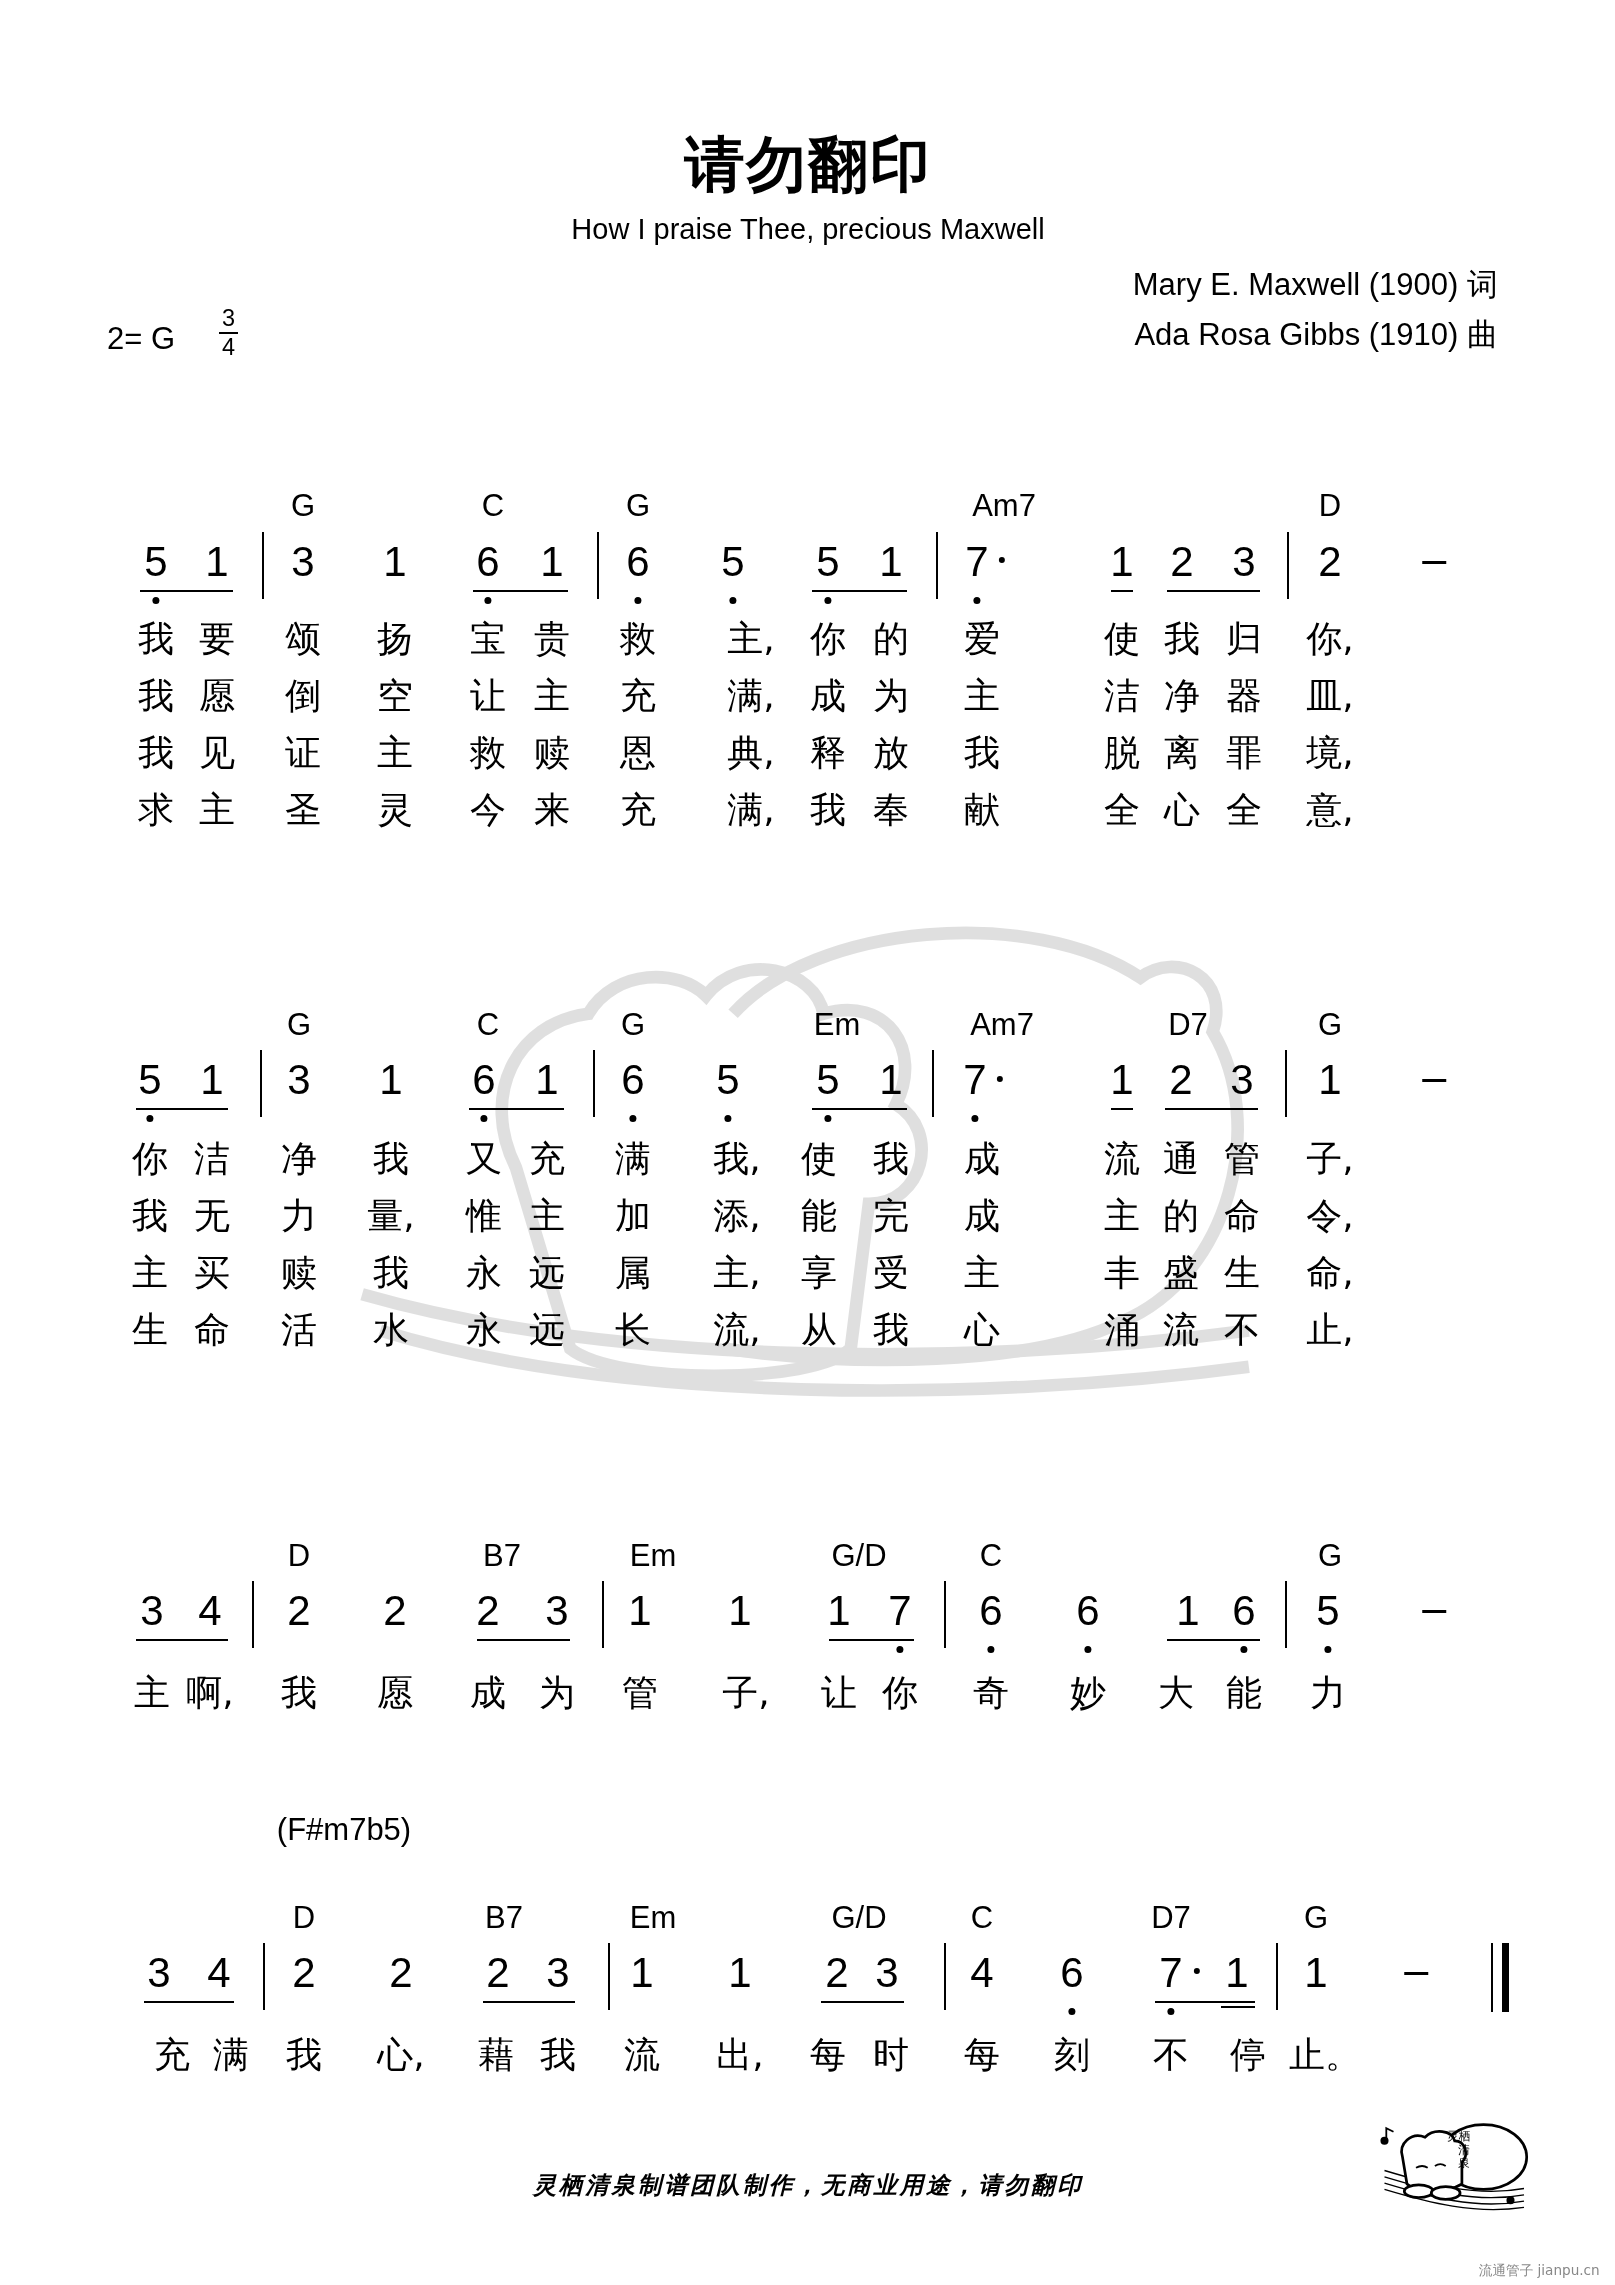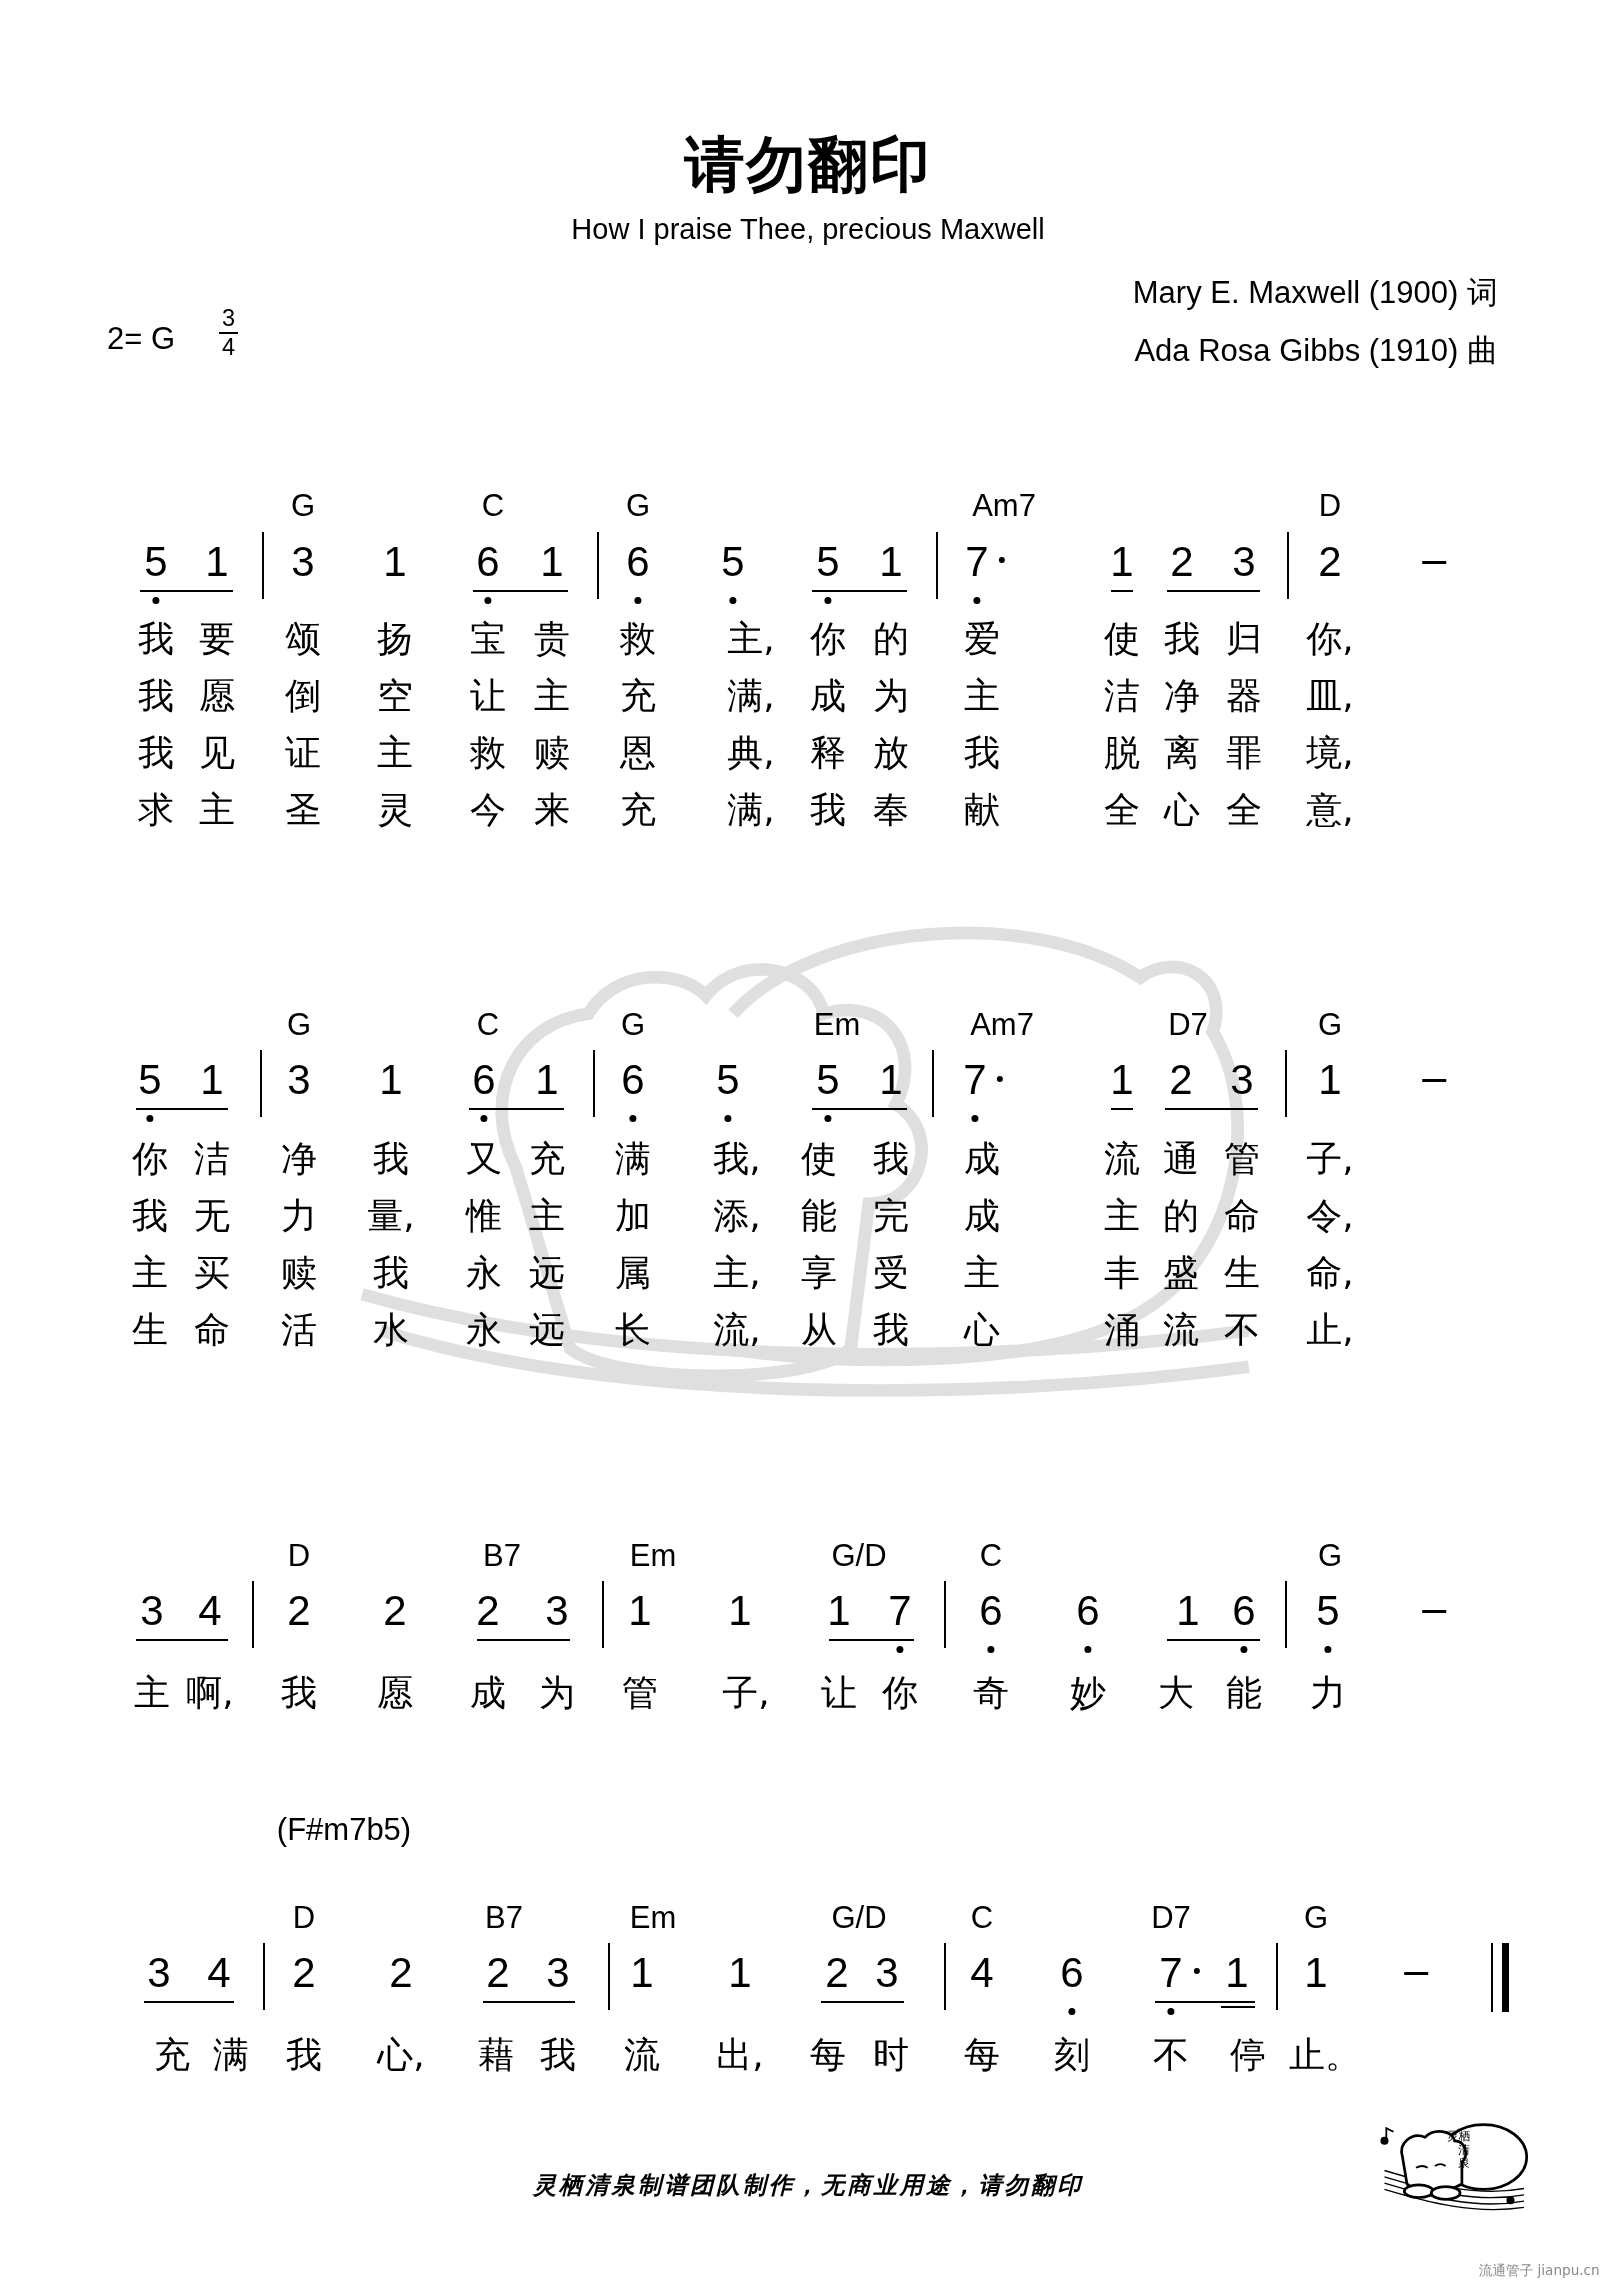--- a/index.html
+++ b/index.html
@@ -24,22 +24,22 @@
   .footer-note { left: 0; width: 1616px; top: 2169px; text-align: center; font-size: 23.5px; font-weight: bold; font-style: italic; letter-spacing: 2.7px; font-family: "DejaVu Serif", serif; }
   .logo { left: 1375px; top: 2121px; width: 154px; height: 90px; }
   .site-mark { right: 16.3px; top: 2262px; font-size: 13.6px; color: #888; font-family: "DejaVu Sans", sans-serif; }
   .watermark { left: 344px; top: 896px; width: 923px; height: 507px; opacity: 0.12; }
 </style>
 </head>
 <body>
 
 <div class="abs title">请勿翻印</div>
 <div class="abs subtitle">How I praise Thee, precious Maxwell</div>
-<div class="abs credit" style="top:272px">Mary E. Maxwell (1900) 词</div>
-<div class="abs credit" style="top:330px">Ada Rosa Gibbs (1910) 曲</div>
+<div class="abs credit" style="top:264px">Mary E. Maxwell (1900) 词</div>
+<div class="abs credit" style="top:314px">Ada Rosa Gibbs (1910) 曲</div>
 <div class="abs key">2=  G</div>
 <div class="abs timesig">
   <div>3</div>
   <div class="line"></div>
   <div>4</div>
 </div>
 
 <svg class="abs watermark" viewBox="0 0 1020 560" fill="none" stroke="#000" stroke-width="14">
   <path d="M190 300 C150 220 190 140 270 130 C300 80 370 80 400 110 C440 60 520 80 530 130 C600 110 640 170 610 230 C660 260 640 340 580 340 L560 500 C520 540 300 540 250 500 Z"></path>
   <path d="M430 130 C520 30 760 10 880 90 C920 60 980 90 960 150 C1020 250 980 420 860 470 C760 520 560 520 420 500"></path>

